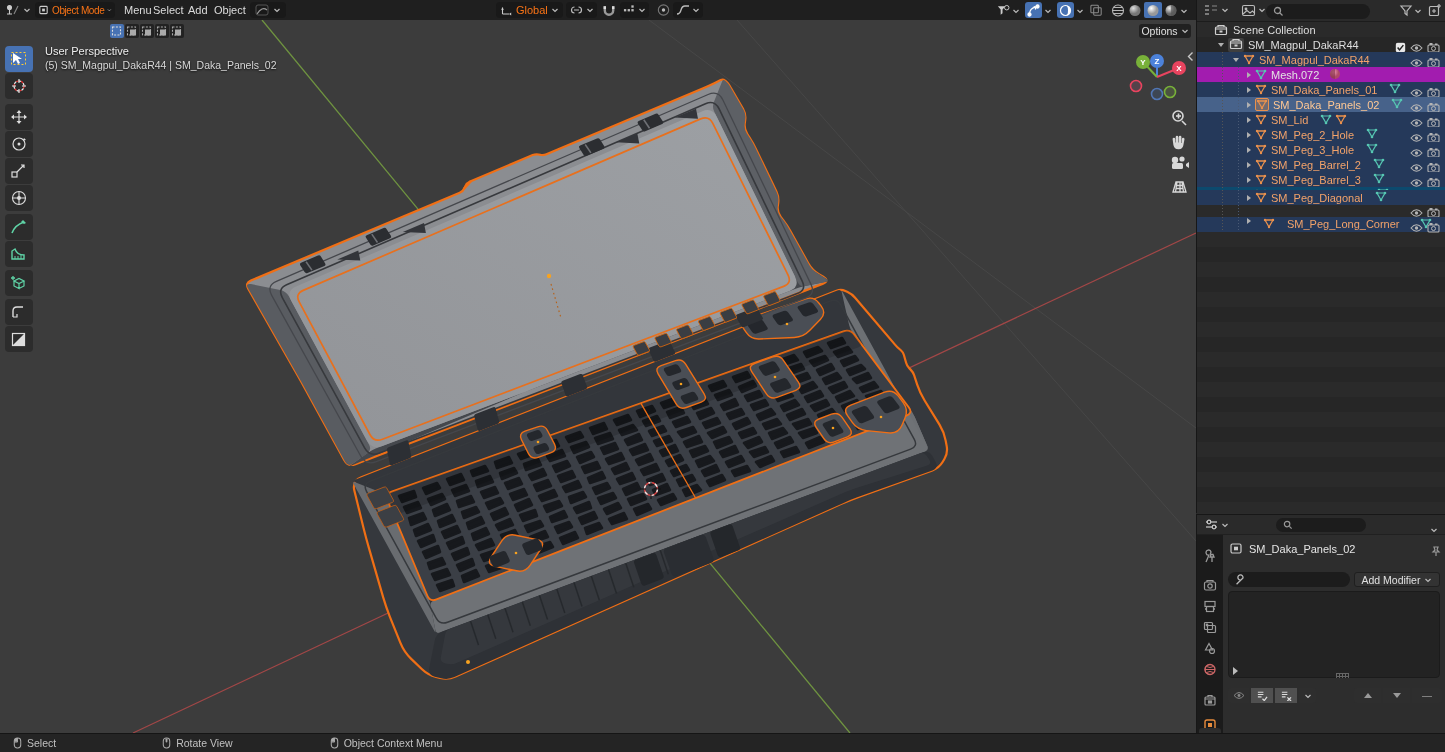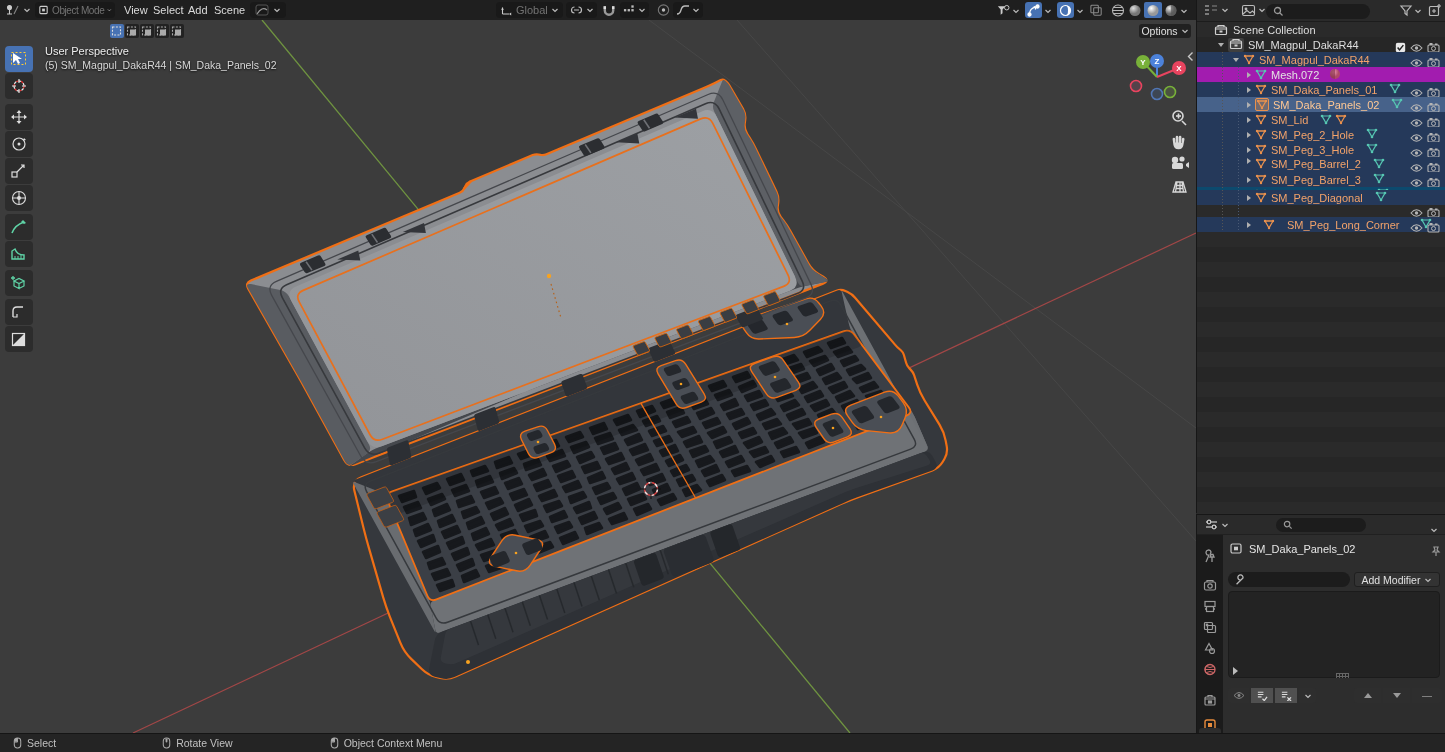--- a/index.html
+++ b/index.html
@@ -1,17 +1,17 @@
 <!DOCTYPE html>
 <html><head><meta charset="utf-8"><style>
 *{margin:0;padding:0;box-sizing:border-box}
 body{width:1445px;height:752px;font-family:"Liberation Sans",sans-serif;background:#2b2b2b;overflow:hidden;position:relative}
 .abs{position:absolute}
 #topbar{left:0;top:0;width:1196px;height:20px;background:#1f1f1f;display:flex;align-items:center;font-size:11.5px;color:#dcdcdc}
-.ddbtn{background:#191919;border-radius:4px;height:16px;display:inline-flex;align-items:center;padding:0 5px;gap:4px;color:#737373}
+.ddbtn{background:#191919;border-radius:4px;height:16px;display:inline-flex;align-items:center;padding:0 5px;gap:4px;color:#f97316}
 #statusbar{left:0;top:733px;width:1445px;height:19px;background:#242424;border-top:1px solid #151515;display:flex;align-items:center;font-size:10.5px;color:#c0c0c0}
 #outliner{left:1196px;top:0;width:249px;height:513px;background:#262626;border-left:1px solid #171717}
 #props{left:1196px;top:514px;width:249px;height:219px;background:#2d2d2d;border-left:1px solid #171717;border-top:1px solid #171717}
 .row{position:absolute;height:15px;width:100%;display:flex;align-items:center;font-size:11px;color:#dedede;white-space:nowrap}
 .toolbtn{position:absolute;left:5px;width:28px;height:26px;background:#2c2c2c;border-radius:4px}
 .vptext{position:absolute;color:#d8d8d8;text-shadow:0 1px 2px rgba(0,0,0,.8);font-size:10.5px}
 </style></head><body>
 
 <svg class="abs" style="left:0;top:0" width="1445" height="752" viewBox="0 0 1445 752">
     <rect x="0" y="20" width="1196" height="713" fill="#3c3c3c"></rect>
@@ -175,24 +175,24 @@
 <div class="ddbtn abs" style="left:35px;top:2px;width:80px;gap:3px;padding:0 3px;white-space:nowrap">
     <svg width="11" height="12" viewBox="0 0 12 12" style="flex:none">
       <rect x="2" y="2" width="8" height="8" rx="1" fill="none" stroke="#ccc" stroke-width="1.2"></rect>
       <rect x="4.5" y="4.5" width="3" height="3" fill="#ccc"></rect>
     </svg>
     <span style="font-size:10px;letter-spacing:-0.4px">Object Mode</span>
     <svg width="8" height="8" viewBox="0 0 8 8">
       <path d="M1.5,3 L4,5.5 L6.5,3" stroke="#bbb" stroke-width="1.2" fill="none"></path>
     </svg>
   </div>
-<span class="abs vptext" style="left:124px;top:4px;font-size:11px;color:#dcdcdc;text-shadow:none;white-space:nowrap">View</span>
+<span class="abs vptext" style="left:124px;top:4px;font-size:11px;color:#dcdcdc;text-shadow:none;white-space:nowrap">Menu</span>
 <span class="abs vptext" style="left:153px;top:4px;font-size:11px;color:#dcdcdc;text-shadow:none;white-space:nowrap">Select</span>
 <span class="abs vptext" style="left:188px;top:4px;font-size:11px;color:#dcdcdc;text-shadow:none;white-space:nowrap">Add</span>
-<span class="abs vptext" style="left:214px;top:4px;font-size:11px;color:#dcdcdc;text-shadow:none;white-space:nowrap">Scene</span>
+<span class="abs vptext" style="left:214px;top:4px;font-size:11px;color:#dcdcdc;text-shadow:none;white-space:nowrap">Object</span>
 <div class="ddbtn abs" style="left:250px;top:2px">
     <svg width="14" height="12" viewBox="0 0 14 12">
       <path d="M2,10 Q7,2 12,6" stroke="#999" stroke-width="1.3" fill="none"></path>
       <rect x="1" y="1" width="12" height="10" rx="2" stroke="#555" fill="none"></rect>
     </svg>
     <svg width="8" height="8" viewBox="0 0 8 8">
       <path d="M1.5,3 L4,5.5 L6.5,3" stroke="#bbb" stroke-width="1.2" fill="none"></path>
     </svg>
   </div>
 <div class="abs" style="left:496px;top:2px;height:16px;display:flex;align-items:center;font-size:11px;color:#dcdcdc">
@@ -686,21 +686,21 @@
         <path d="M1,5 Q6.5,-1.5 12,5 Q6.5,11.5 1,5Z" fill="none" stroke="#b5b5b5" stroke-width="1.1"></path>
         <circle cx="6.5" cy="5" r="1.7" fill="#b5b5b5"></circle>
       </svg></div>
     <div class="abs" style="left:230px;top:144px"><svg width="13" height="11" viewBox="0 0 13 11">
         <rect x="1" y="3" width="11" height="7" rx="1" fill="none" stroke="#b5b5b5" stroke-width="1.1"></rect>
         <circle cx="6.5" cy="6.5" r="2" fill="none" stroke="#b5b5b5" stroke-width="1"></circle>
         <rect x="2.5" y="1" width="3" height="2" fill="#b5b5b5"></rect>
         <rect x="8" y="1.5" width="2.5" height="1.5" fill="#b5b5b5"></rect>
       </svg></div>
     <div class="row" style="top:157px;background:#25395a">
-      <span style="margin-left:50px;display:flex;gap:4px">
+      <span style="margin-left:50px;display:flex;align-items:center;gap:4px">
         <span style="display:inline-block;width:0;height:0;border-left:4.5px solid #b0b0b0;border-top:3.5px solid transparent;border-bottom:3.5px solid transparent"></span>
         <svg width="12" height="11" viewBox="0 0 12 11">
           <path d="M2,2 h8 L6,9Z" fill="none" stroke="#e9914e" stroke-width="1.3"></path>
           <circle cx="2" cy="2" r="1.2" fill="#e9914e"></circle>
           <circle cx="10" cy="2" r="1.2" fill="#e9914e"></circle>
           <circle cx="6" cy="9" r="1.2" fill="#e9914e"></circle>
         </svg>
         <span style="color:#f3a36a">SM_Peg_Barrel_2</span>
         <span style="margin-left:8px"><svg width="12" height="11" viewBox="0 0 12 11">
             <path d="M2,2 h8 L6,9Z" fill="none" stroke="#56c6b2" stroke-width="1.2"></path>
@@ -798,21 +798,21 @@
         <path d="M1,5 Q6.5,-1.5 12,5 Q6.5,11.5 1,5Z" fill="none" stroke="#b5b5b5" stroke-width="1.1"></path>
         <circle cx="6.5" cy="5" r="1.7" fill="#b5b5b5"></circle>
       </svg></div>
     <div class="abs" style="left:230px;top:204px"><svg width="13" height="11" viewBox="0 0 13 11">
         <rect x="1" y="3" width="11" height="7" rx="1" fill="none" stroke="#b5b5b5" stroke-width="1.1"></rect>
         <circle cx="6.5" cy="6.5" r="2" fill="none" stroke="#b5b5b5" stroke-width="1"></circle>
         <rect x="2.5" y="1" width="3" height="2" fill="#b5b5b5"></rect>
         <rect x="8" y="1.5" width="2.5" height="1.5" fill="#b5b5b5"></rect>
       </svg></div>
     <div class="row" style="top:217px;background:#25395a">
-      <span style="margin-left:50px;display:flex;align-items:center;gap:12px">
+      <span style="margin-left:50px;display:flex;gap:12px">
         <span style="display:inline-block;width:0;height:0;border-left:4.5px solid #b0b0b0;border-top:3.5px solid transparent;border-bottom:3.5px solid transparent"></span>
         <svg width="12" height="11" viewBox="0 0 12 11">
           <path d="M2,2 h8 L6,9Z" fill="none" stroke="#e9914e" stroke-width="1.3"></path>
           <circle cx="2" cy="2" r="1.2" fill="#e9914e"></circle>
           <circle cx="10" cy="2" r="1.2" fill="#e9914e"></circle>
           <circle cx="6" cy="9" r="1.2" fill="#e9914e"></circle>
         </svg>
         <span style="color:#f3a36a">SM_Peg_Long_Corner</span>
         <span style="margin-left:8px"><svg width="12" height="11" viewBox="0 0 12 11">
             <path d="M2,2 h8 L6,9Z" fill="none" stroke="#56c6b2" stroke-width="1.2"></path>

